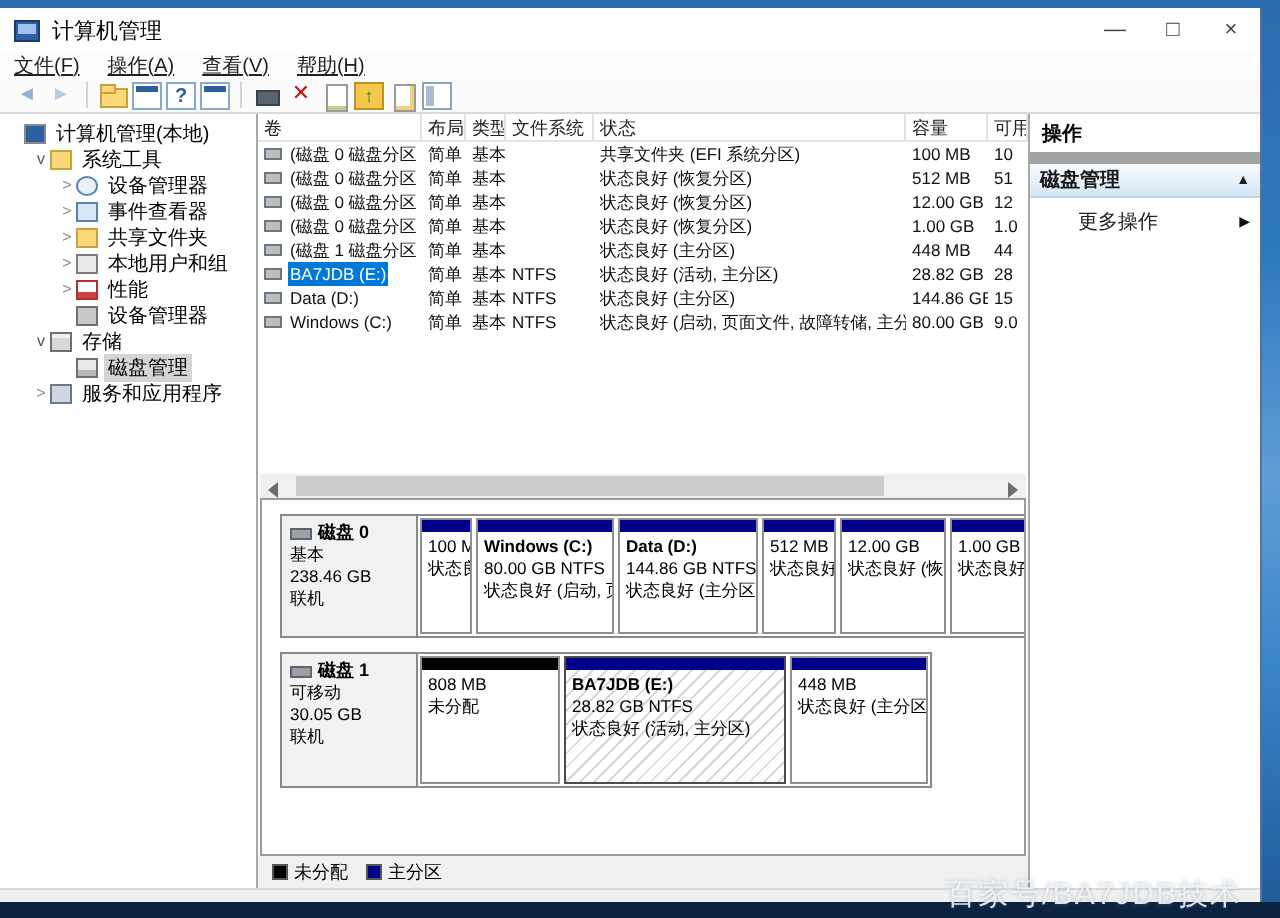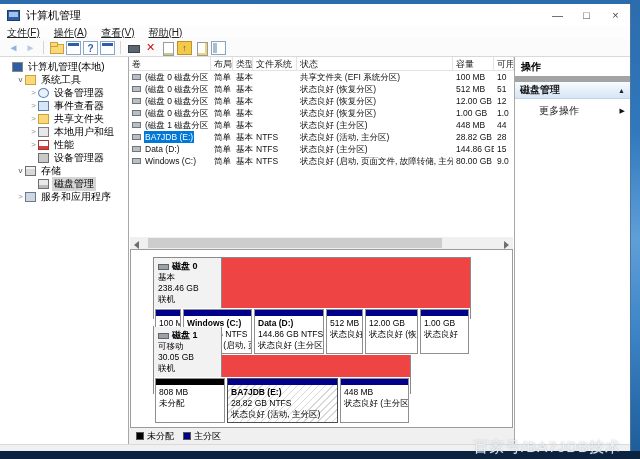--- a/index.html
+++ b/index.html
@@ -87,21 +87,21 @@
     display:flex; align-items:center; }
   .sarrow { width:12px; height:12px; position:relative; }
   .sarrow::before { content:""; position:absolute; top:3.5px; border-style:solid; }
   .sarrow.left::before { left:4px; border-width:4px 5px 4px 0; border-color:transparent #6d6d6d transparent transparent; }
   .sarrow.right::before { right:4px; border-width:4px 0 4px 5px; border-color:transparent transparent transparent #6d6d6d; }
   .strack { flex:1; position:relative; height:12px; }
   .sthumb { position:absolute; left:6px; top:1px; height:10px; width:82%; background:#cdcdcd; }
 
   .disk-view { position:absolute; top:192px; left:1px; right:1px; bottom:16px;
     border:1px solid #9b9b9b; background:#fff; overflow:hidden; }
-  .disk-box { display:flex; width:fit-content; border:1px solid #8a8a8a; background:#ef4444; margin:7px 0 0 22px;flex-direction:column; }
+  .disk-box { display:flex; width:fit-content; border:1px solid #8a8a8a; background:#22c55e; margin:7px 0 0 9px; }
   .disk-head { width:68px; flex:none; border-right:1px solid #8a8a8a; background:#f2f2f2;
     padding:3px 4px; font-size:8.5px; line-height:11px; white-space:nowrap; overflow:hidden; }
   .dname { font-weight:bold; font-size:9px; display:flex; align-items:center; }
   .dname::before { content:""; width:9px; height:4px; background:#9aa0a6; border:1px solid #5f646a; margin-right:3px; }
   .parts { display:flex; gap:2px; padding:1px; background:#fff; }
   .part { border:1px solid #8f8f8f; display:flex; flex-direction:column; overflow:hidden; }
   .pbar { height:6px; flex:none; }
   .pbody { flex:1; padding:2px 3px; font-size:8.5px; line-height:11px; white-space:nowrap;
     overflow:hidden; background:#fff; }
   .part.sel { border-color:#4d4d4d; }

